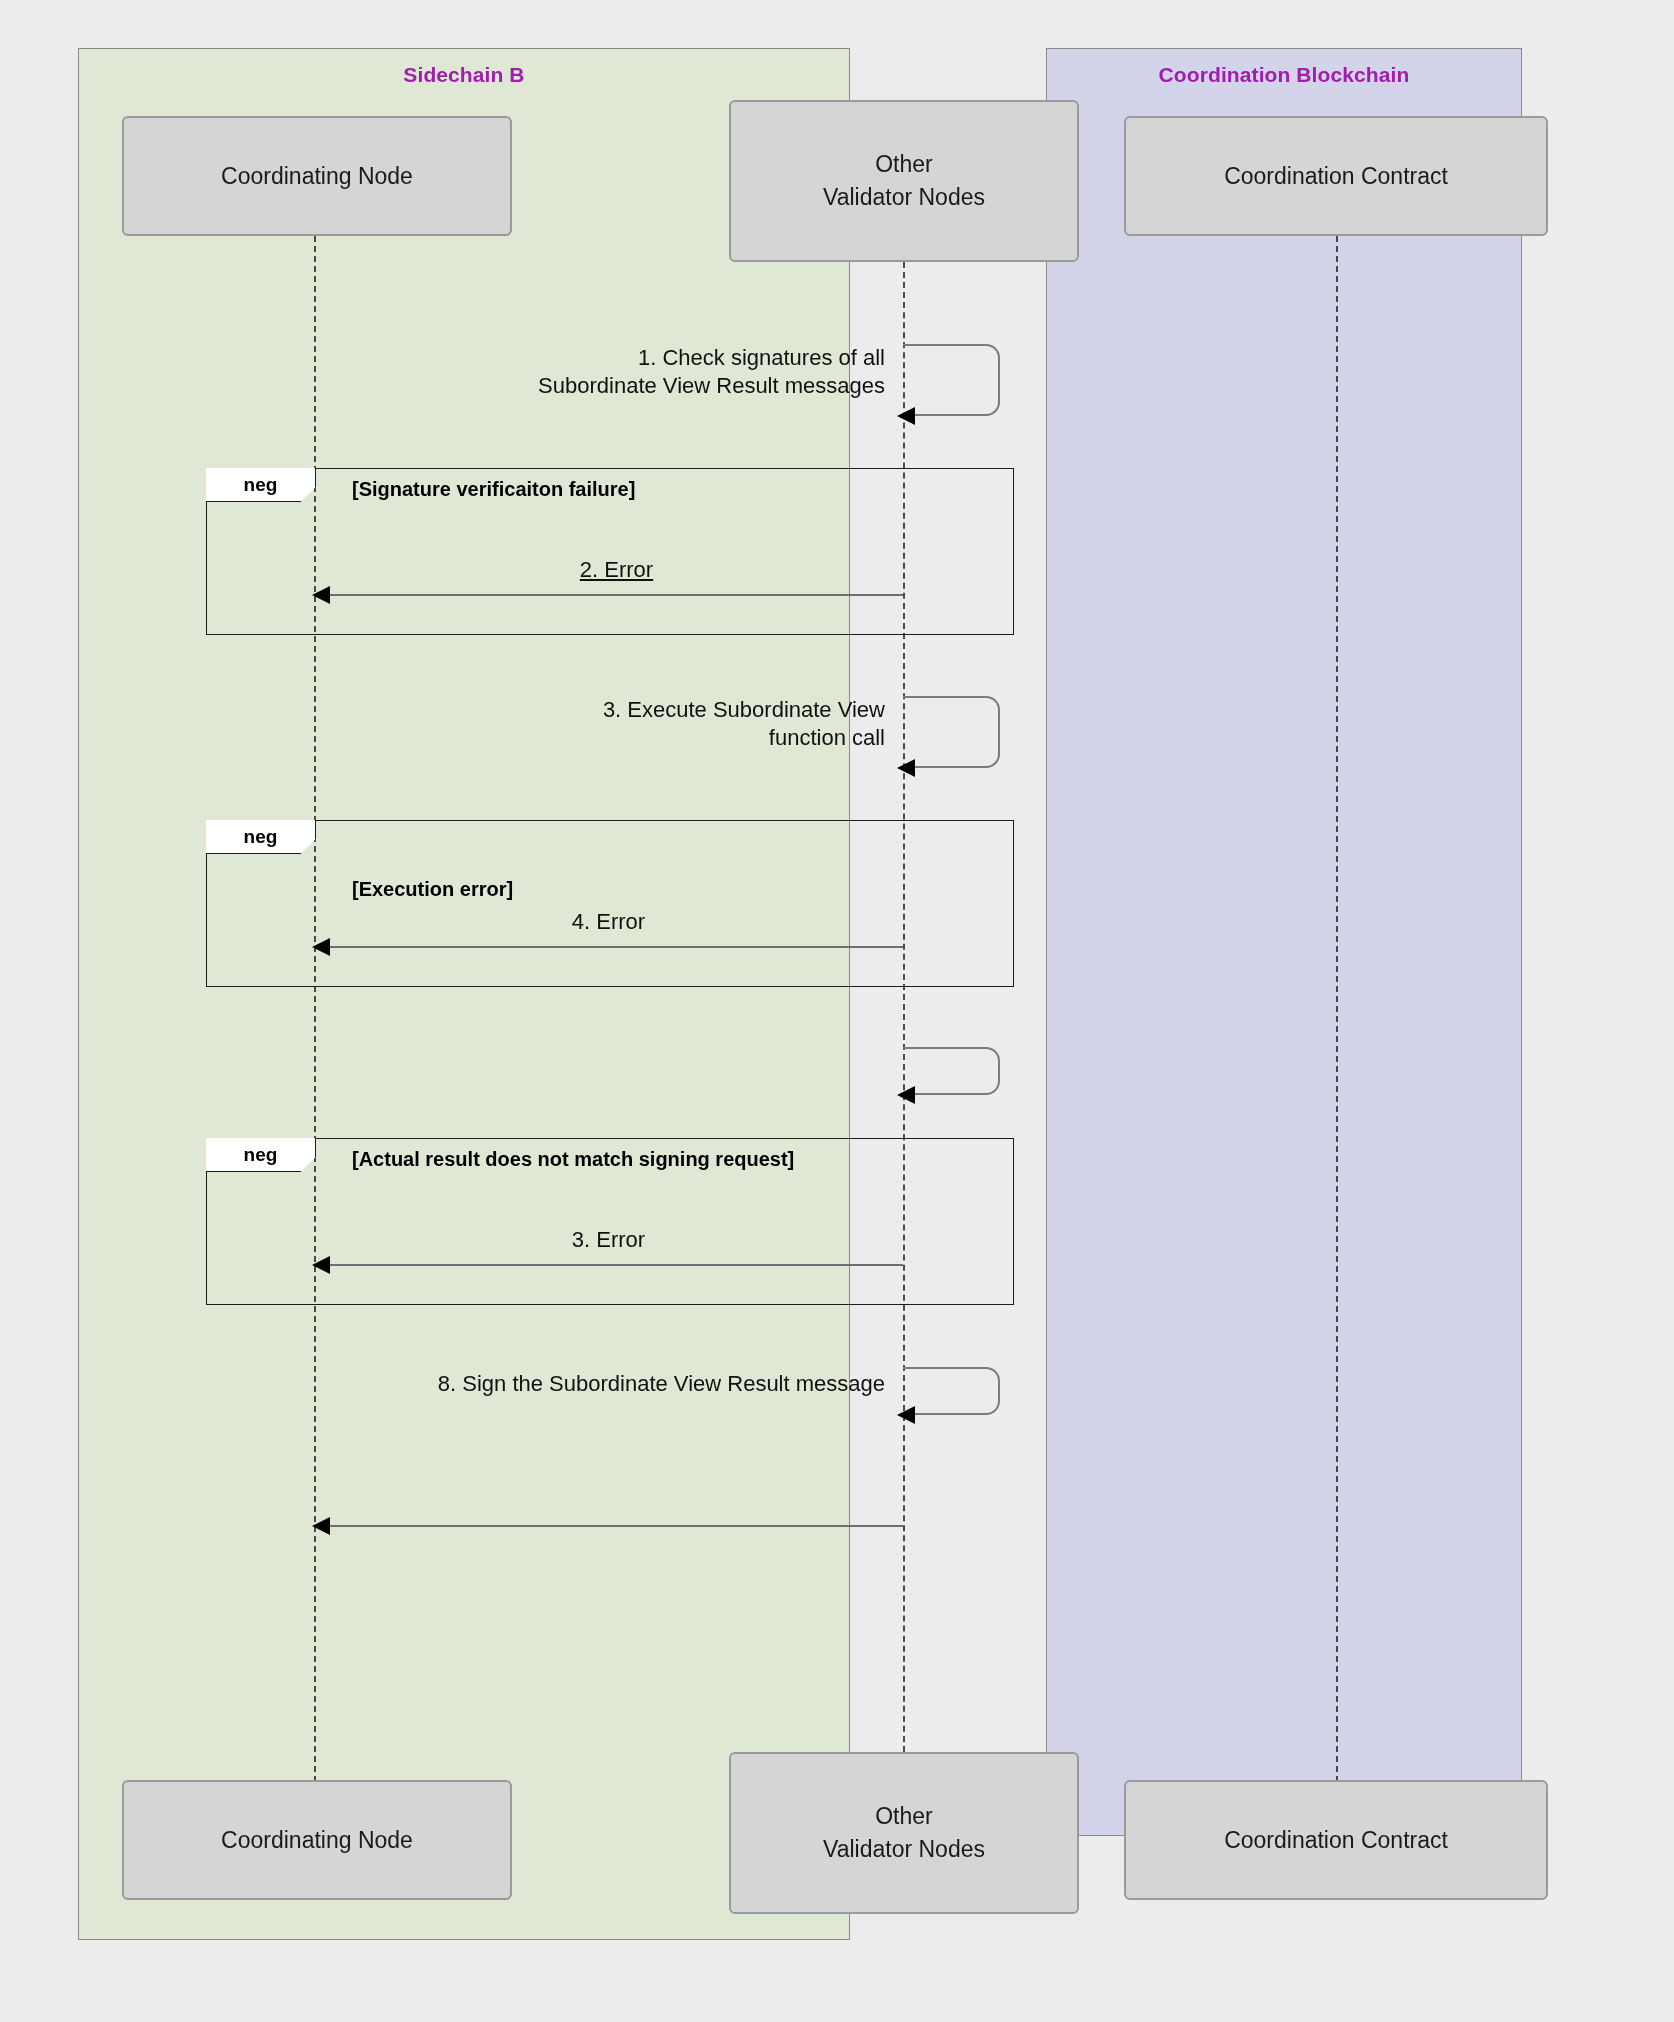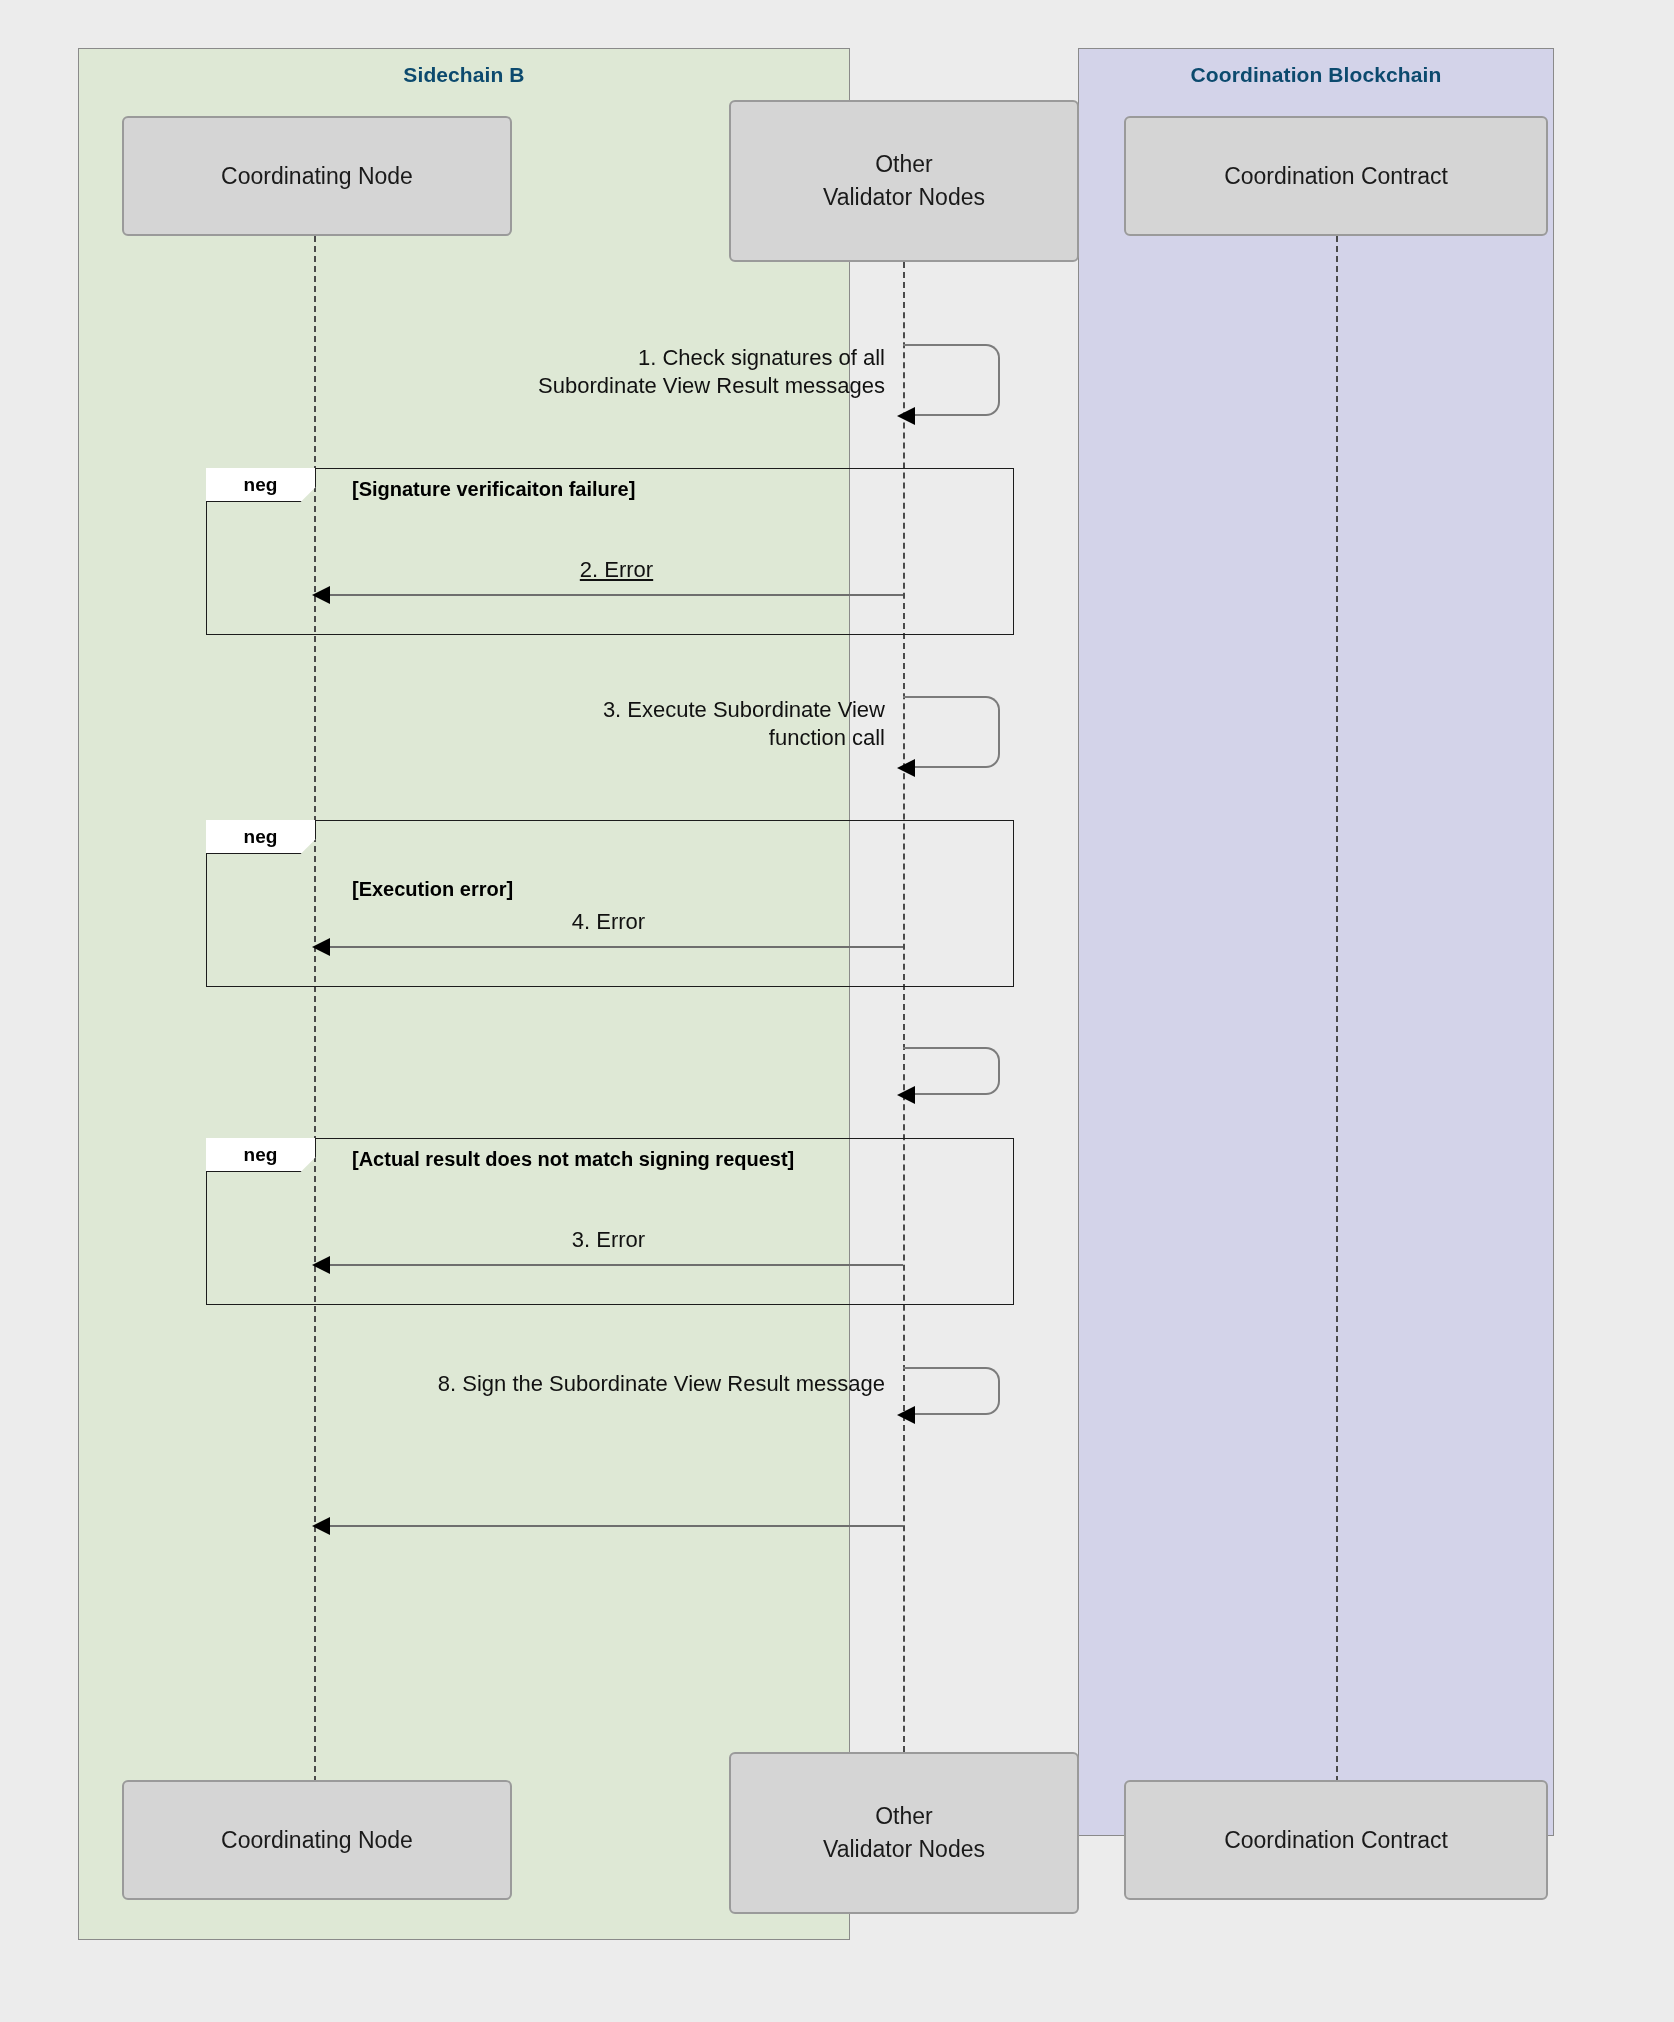--- a/index.html
+++ b/index.html
@@ -31,21 +31,21 @@
   .package.green  { background: #dee8d5; }
   .package.purple { background: #d3d3e9; }
   .package-title {
     position: absolute;
     left: 0;
     right: 0;
     top: 14px;
     text-align: center;
     font-size: 21px;
     font-weight: bold;
-    color: #0c4a6e;
+    color: #a21caf;
     letter-spacing: 0.1px;
   }
 
   
   .participant {
     position: absolute;
     box-sizing: border-box;
     background: #d5d5d5;
     border: 2px solid #9a9a9a;
     border-radius: 6px;
@@ -133,21 +133,21 @@
 </style>
 </head>
 <body>
 
 <div id="diagram">
 
   <div class="package green" style="left:78px; top:48px; width:772px; height:1460px;">
     <div class="package-title">Sidechain B</div>
   </div>
 
-  <div class="package purple" style="left:1078px; top:48px; width:476px; height:1788px;padding-left:24px;">
+  <div class="package purple" style="left:1046px; top:48px; width:476px; height:1788px;padding-left:24px;">
     <div class="package-title">Coordination Blockchain</div>
   </div>
 
   <div class="package green" style="left:78px; top:1507px; width:772px; height:433px; border-top:none;"></div>
 
   <div class="lifeline" style="left:314px; top:236px; height:1546px;"></div>
   <div class="lifeline" style="left:903px; top:262px; height:1520px;"></div>
   <div class="lifeline" style="left:1336px; top:236px; height:1546px;"></div>
 
   <div class="participant" style="left:122px; top:116px; width:390px; height:120px;">

